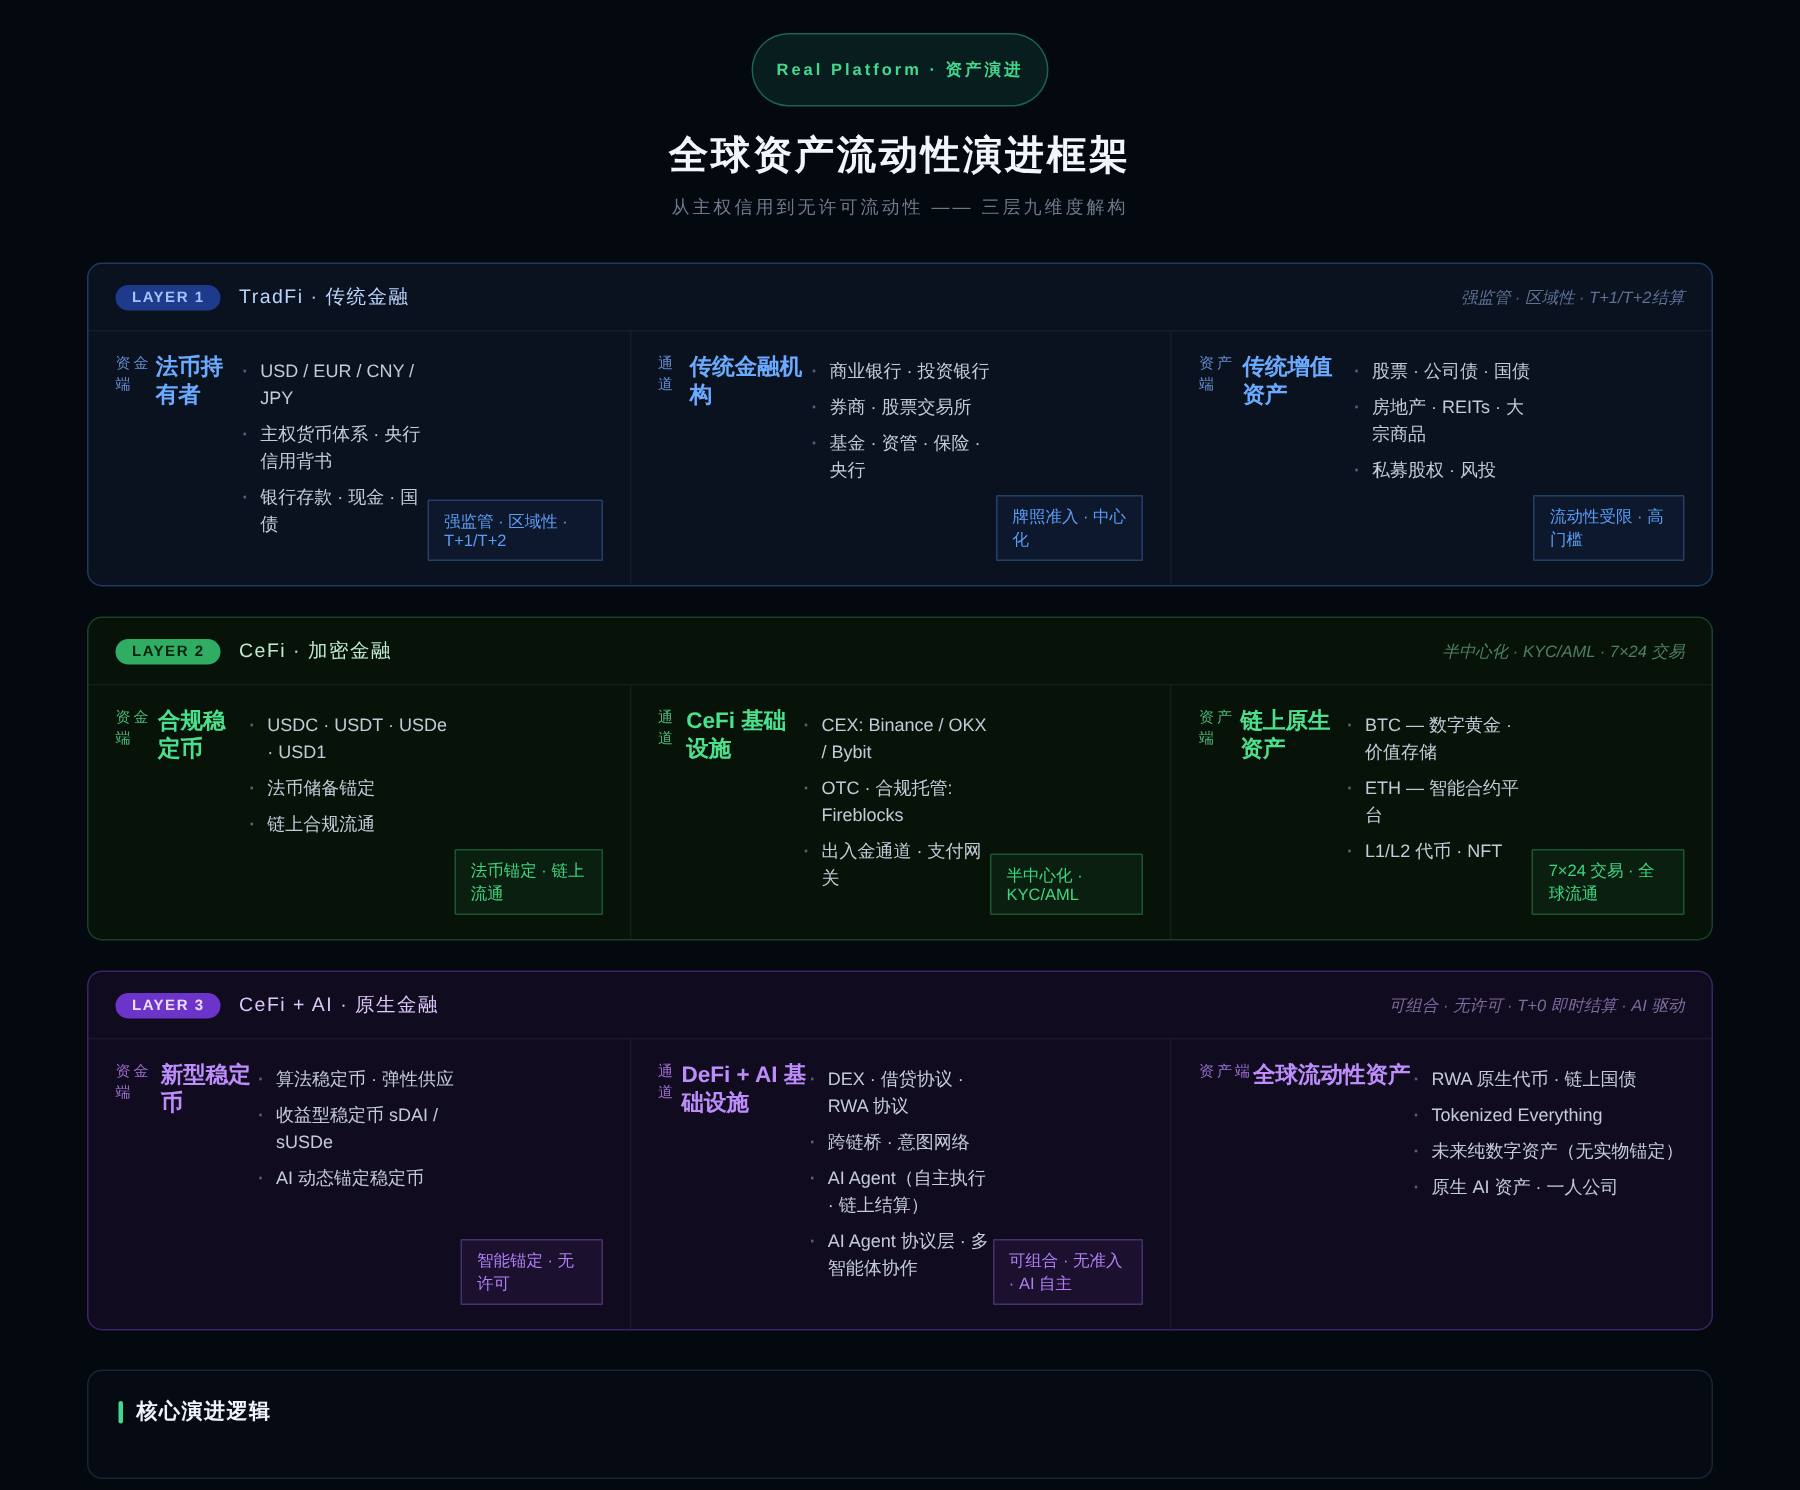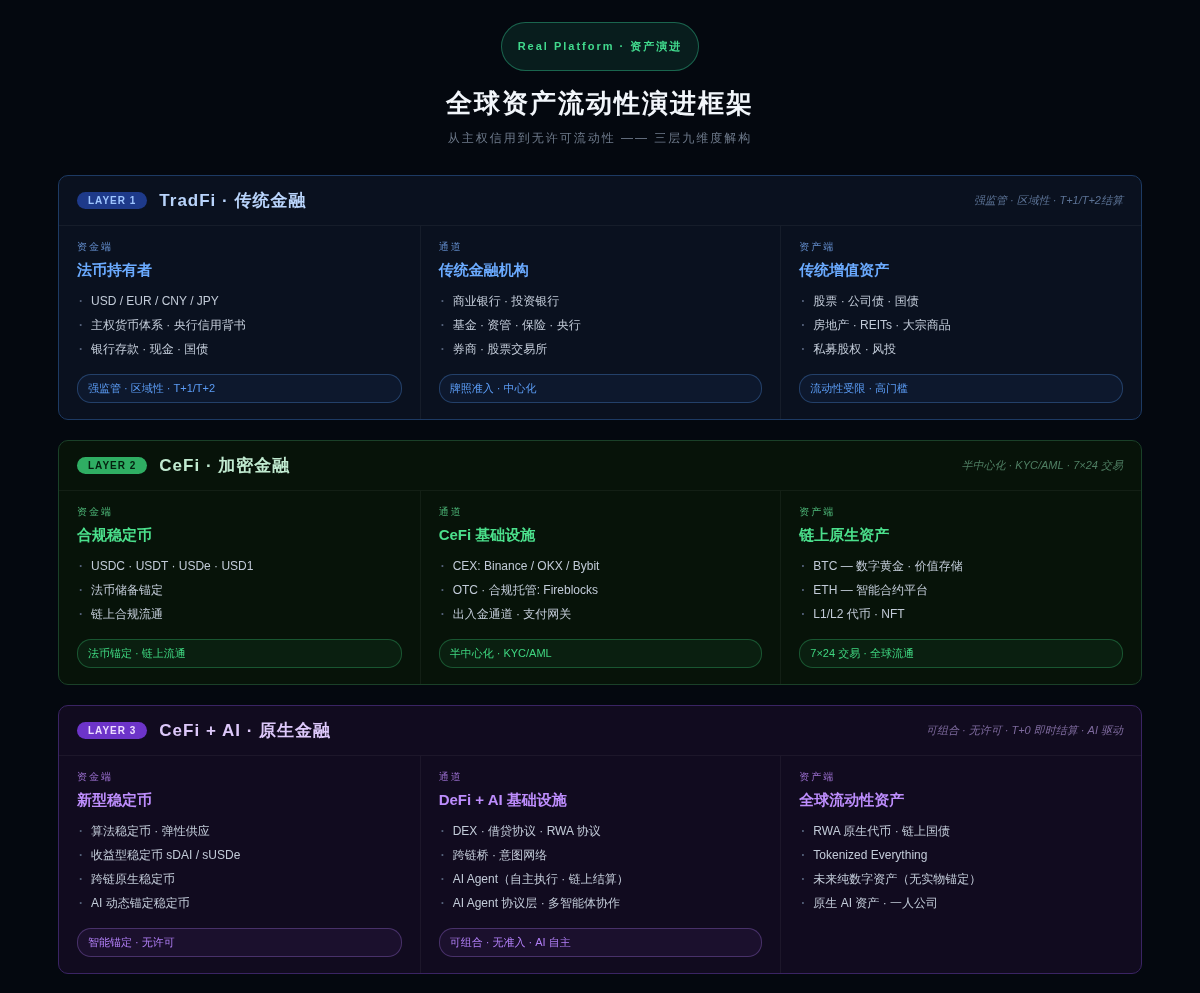--- a/index.html
+++ b/index.html
@@ -53,35 +53,35 @@
     display: flex; align-items: center; gap: 12px;
     padding: 13px 18px; border-bottom: 1px solid rgba(255,255,255,0.05);
   }
   .layer-badge {
     font-size: 10px; font-weight: 700; letter-spacing: 1px;
     padding: 3px 11px; border-radius: 999px;
   }
   .layer-blue  .layer-badge { background: #1e3a8a; color: #9ec5ff; }
   .layer-green .layer-badge { background: #2fae63; color: #04200f; }
   .layer-purple .layer-badge { background: #6d34c9; color: #ecdcff; }
-  .layer-title { font-size: 17px; font-weight: 700; color: var(--title); letter-spacing: 1px; }
+  .layer-title { font-size: 13px; font-weight: 400; color: var(--title); letter-spacing: 1px; }
   .layer-meta { margin-left: auto; font-size: 11px; font-style: italic; color: var(--meta); }
 
   .layer-body { display: grid; grid-template-columns: 1fr 1fr 1fr; }
-  .col { padding: 14px 18px 16px; display: flex; flex-direction: column; }
+  .col { padding: 14px 18px 16px; display: flex; flex-direction: row; }
   .col + .col { border-left: 1px solid rgba(255,255,255,0.05); }
   .kicker { font-size: 10px; letter-spacing: 2px; color: var(--kicker); margin-bottom: 7px; }
   .col-title { font-size: 15px; font-weight: 700; color: var(--accent-strong); margin-bottom: 9px; }
   .col ul { list-style: none; margin: 0 0 13px; padding: 0; }
   .col li { font-size: 12px; color: #c2cbd8; padding: 3px 0 3px 14px; position: relative; line-height: 1.5; }
   .col li::before { content: "·"; position: absolute; left: 2px; color: #54617a; font-weight: bold; }
   .tag {
     margin-top: auto; font-size: 11px; color: var(--accent);
     background: var(--tagbg); border: 1px solid var(--tagborder);
-    border-radius: 14px; padding: 6px 10px;
+    border-radius: 1px; padding: 6px 10px;
   }
 
   
   .logic {
     border: 1px solid #1b2534; border-radius: 10px;
     padding: 18px 20px 20px; background: #060b13; margin-top: 26px;
   }
   .logic-title-row { display: flex; align-items: center; gap: 9px; margin-bottom: 15px; }
   .logic-bar { width: 3px; height: 15px; background: #41d98d; border-radius: 2px; }
   .logic-title { margin: 0; font-size: 14px; color: #eef3f9; font-weight: 700; letter-spacing: 1px; }
@@ -112,22 +112,22 @@
           <li>主权货币体系 · 央行信用背书</li>
           <li>银行存款 · 现金 · 国债</li>
         </ul>
         <div class="tag">强监管 · 区域性 · T+1/T+2</div>
       </div>
       <div class="col">
         <div class="kicker">通道</div>
         <div class="col-title">传统金融机构</div>
         <ul>
           <li>商业银行 · 投资银行</li>
+          <li>券商 · 股票交易所</li>
           <li>基金 · 资管 · 保险 · 央行</li>
-          <li>券商 · 股票交易所</li>
         </ul>
         <div class="tag">牌照准入 · 中心化</div>
       </div>
       <div class="col">
         <div class="kicker">资产端</div>
         <div class="col-title">传统增值资产</div>
         <ul>
           <li>股票 · 公司债 · 国债</li>
           <li>房地产 · REITs · 大宗商品</li>
           <li>私募股权 · 风投</li>
@@ -183,21 +183,20 @@
       <span class="layer-title">CeFi + AI · 原生金融</span>
       <span class="layer-meta">可组合 · 无许可 · T+0 即时结算 · AI 驱动</span>
     </div>
     <div class="layer-body">
       <div class="col">
         <div class="kicker">资金端</div>
         <div class="col-title">新型稳定币</div>
         <ul>
           <li>算法稳定币 · 弹性供应</li>
           <li>收益型稳定币 sDAI / sUSDe</li>
-          <li>跨链原生稳定币</li>
           <li>AI 动态锚定稳定币</li>
         </ul>
         <div class="tag">智能锚定 · 无许可</div>
       </div>
       <div class="col">
         <div class="kicker">通道</div>
         <div class="col-title">DeFi + AI 基础设施</div>
         <ul>
           <li>DEX · 借贷协议 · RWA 协议</li>
           <li>跨链桥 · 意图网络</li>

